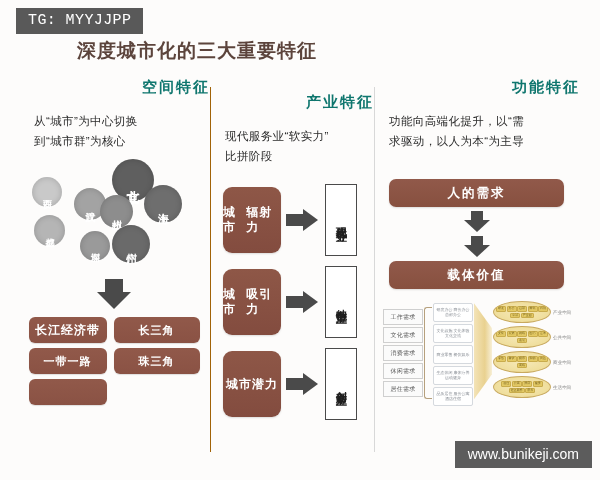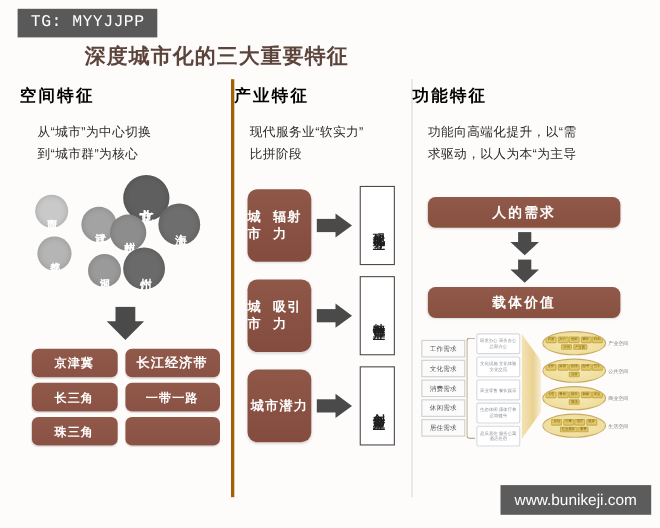--- a/index.html
+++ b/index.html
@@ -63,28 +63,28 @@
     top: 72px;
     width: 600px;
     height: 380px;
     display: flex;
   }
   .col {
     position: relative;
     box-sizing: border-box;
   }
   .col-space  { width: 210px; padding-left: 18px; }
-  .col-industry { width: 165px; border-left: 3px solid #a16207; border-right: 1px solid #d8d8d8; }
+  .col-industry { width: 165px; border-left: 1px solid #a16207; border-right: 1px solid #d8d8d8; margin-top: 15px; }
   .col-function { width: 205px; }
 
   .col-header {
-    text-align: left;
+    text-align: right;
     font-size: 15px;
     font-weight: bold;
-    color: #000000;
+    color: #0f766e;
     letter-spacing: 2px;
     margin-top: 6px;
   }
   .col-desc {
     font-size: 11.5px;
     color: #2b2b2b;
     line-height: 1.75;
     letter-spacing: 0.4px;
     margin-top: 14px;
   }
@@ -397,21 +397,20 @@
         <div class="city" style="width: 30px; height: 30px; left: 62px; top: 76px; background: radial-gradient(circle at 35% 30%, rgb(154, 154, 154), rgb(154, 154, 154)); font-size: 9px;">深圳</div>
         <div class="city" style="width: 38px; height: 38px; left: 94px; top: 70px; background: radial-gradient(circle at 35% 30%, rgb(106, 106, 106), rgb(106, 106, 106)); font-size: 11px;">广州</div>
       </div>
 
     <div class="arr-shape">
       <div class="stem"></div>
       <div class="head"></div>
     </div>
 
     <div class="region-grid" id="region-grid">
-        <div class="region-tile">京津冀</div>
         <div class="region-tile" style="font-size: 12px;">长江经济带</div>
         <div class="region-tile">长三角</div>
         <div class="region-tile">一带一路</div>
         <div class="region-tile">珠三角</div>
         <div class="region-tile empty"></div>
       </div>
   </div>
 
   <div class="col col-industry">
     <div class="col-header">产业特征</div>

